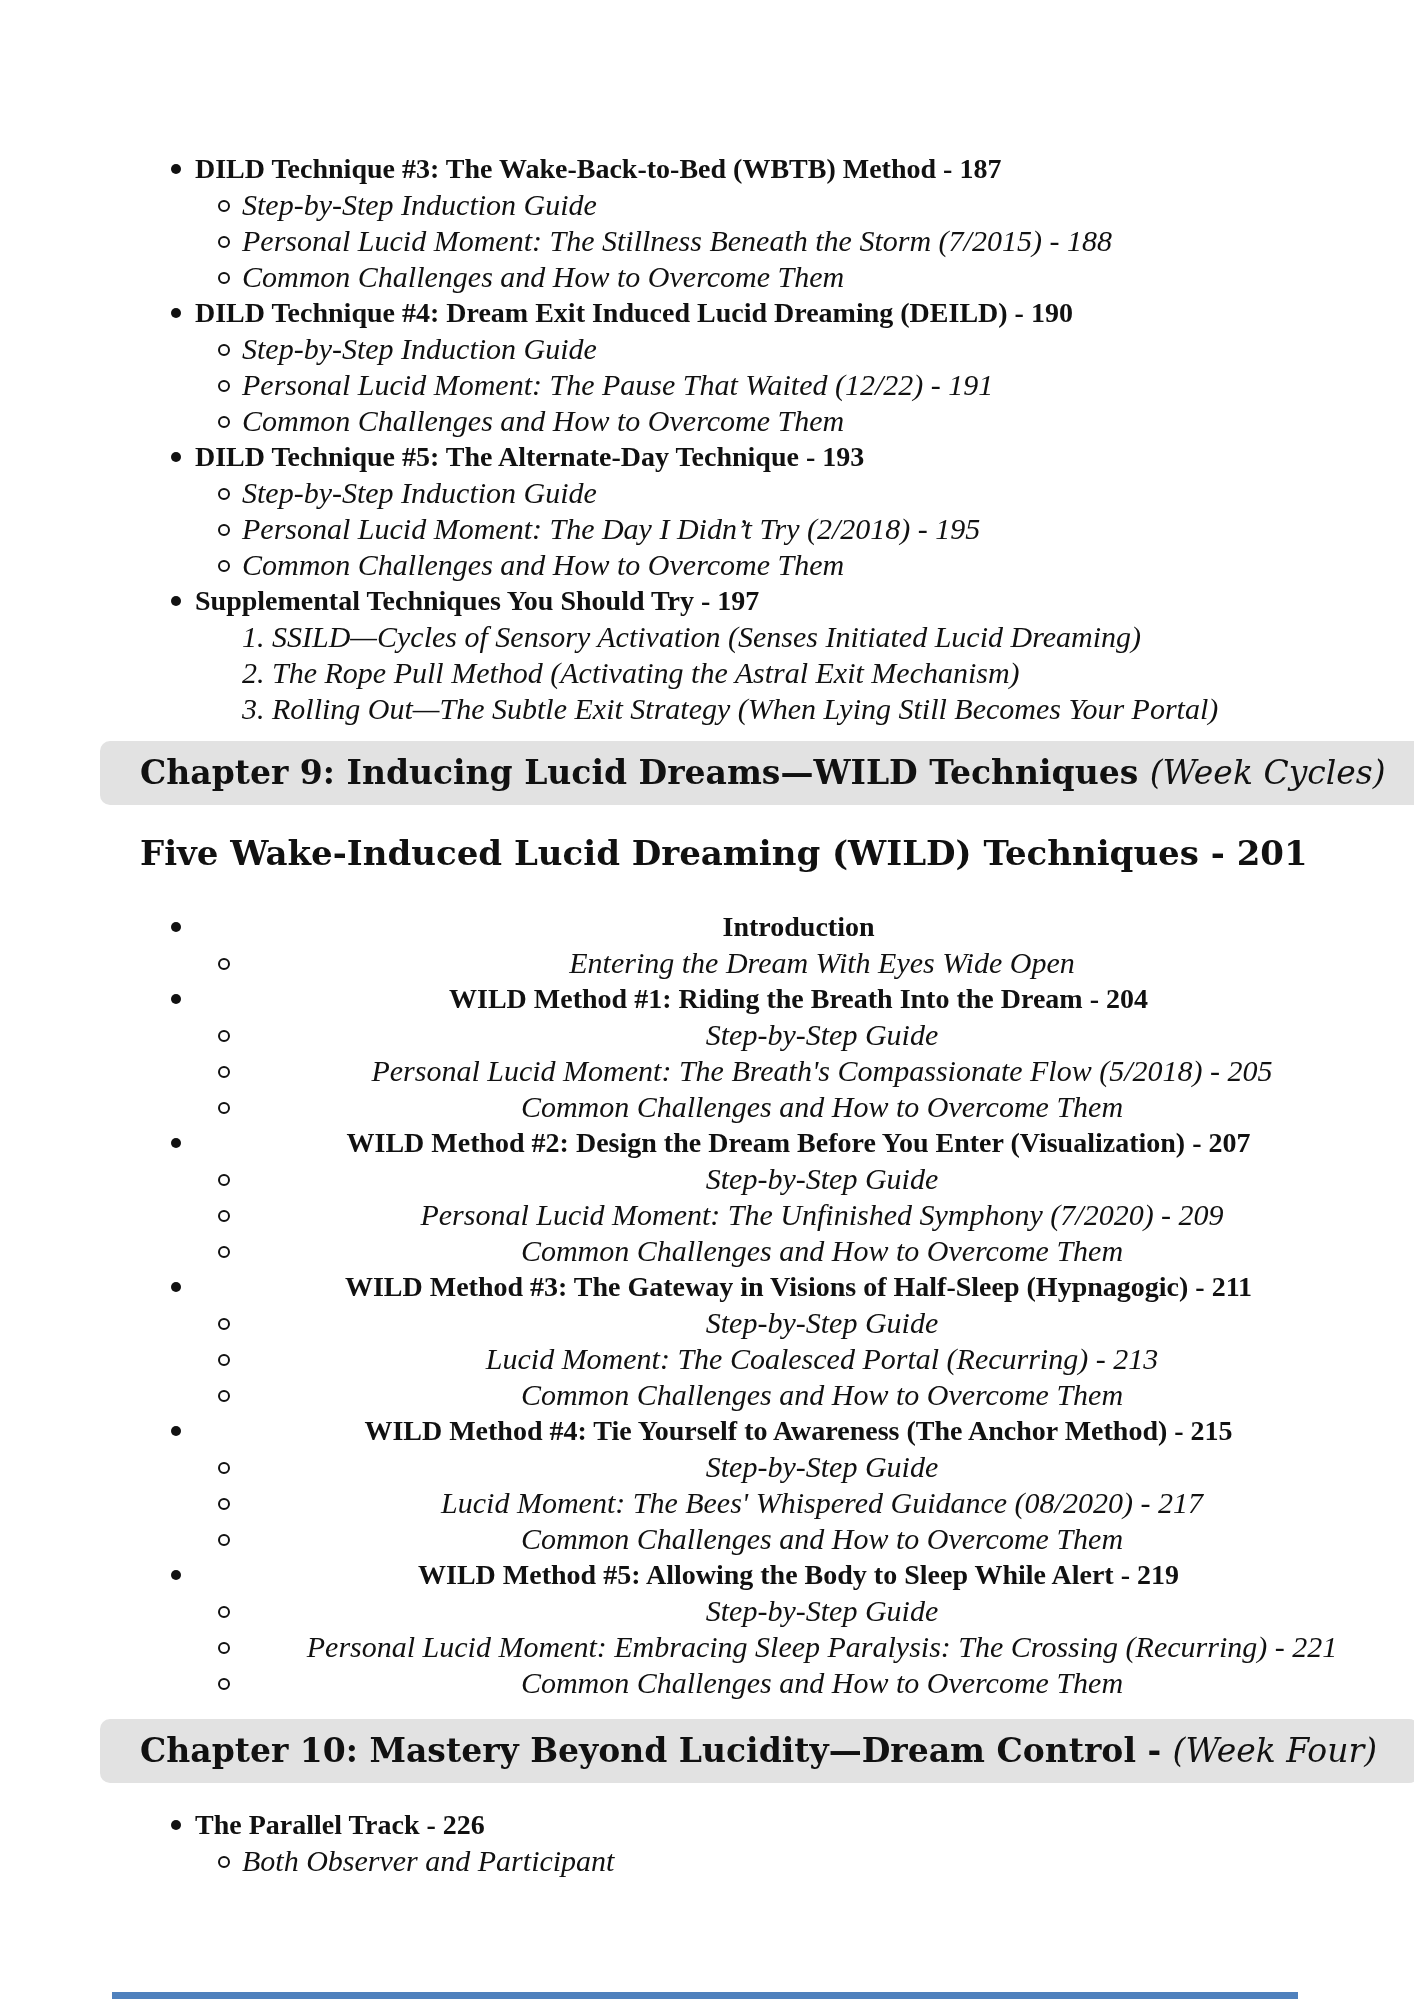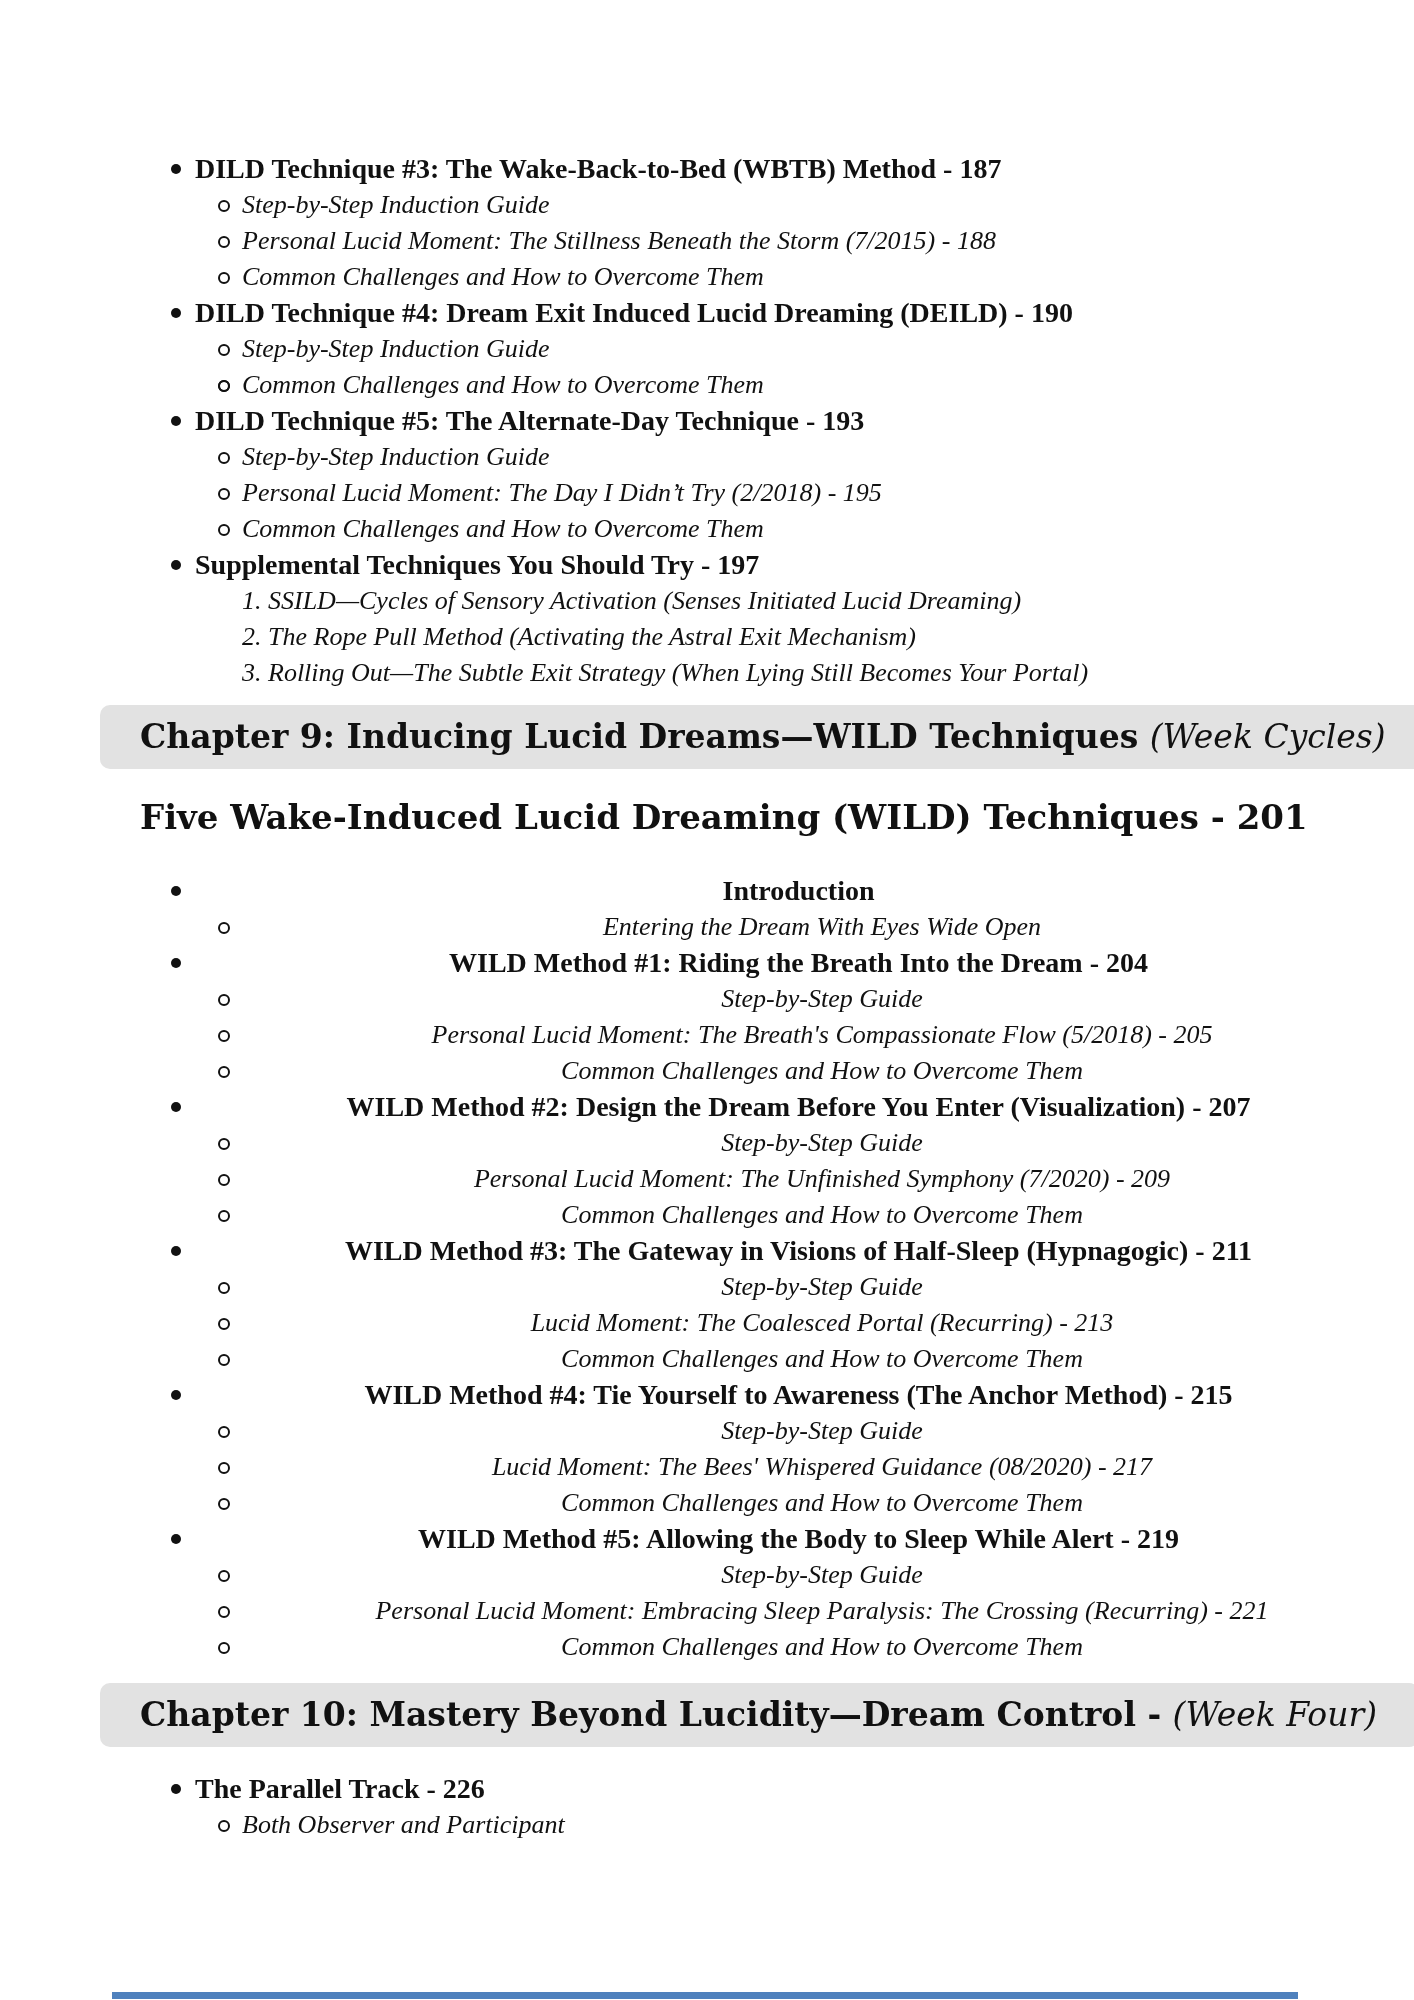--- a/index.html
+++ b/index.html
@@ -27,21 +27,21 @@
     white-space: nowrap;
     line-height: 36px;
   }
   .item-l1 {
     font-weight: 700;
     font-size: 28px;
     padding-left: 183px;
   }
   .item-l2 {
     font-style: italic;
-    font-size: 26px;
+    font-size: 30px;
     padding-left: 230px;
   }
   .marker-dot {
     position: absolute;
     left: 159px;
     top: 13px;
     width: 10px;
     height: 10px;
     background: #111111;
     border-radius: 50%;
@@ -96,21 +96,21 @@
 <body style="color: rgb(17, 17, 17);">
 
 <div id="content">
     <div class="toc-list">
       <div class="item item-l1"><span class="marker-dot"></span><span class="entry-label">DILD Technique #3: The Wake-Back-to-Bed (WBTB) Method - 187</span></div>
       <div class="item item-l2"><span class="marker-ring"></span><span class="subentry-label">Step-by-Step Induction Guide</span></div>
       <div class="item item-l2"><span class="marker-ring"></span><span class="subentry-label">Personal Lucid Moment: The Stillness Beneath the Storm (7/2015) - 188</span></div>
       <div class="item item-l2"><span class="marker-ring"></span><span class="subentry-label">Common Challenges and How to Overcome Them</span></div>
       <div class="item item-l1"><span class="marker-dot"></span><span class="entry-label">DILD Technique #4: Dream Exit Induced Lucid Dreaming (DEILD) - 190</span></div>
       <div class="item item-l2"><span class="marker-ring"></span><span class="subentry-label">Step-by-Step Induction Guide</span></div>
-      <div class="item item-l2"><span class="marker-ring"></span></div>
+      <div class="item item-l2"><span class="marker-ring"></span><span class="subentry-label">Personal Lucid Moment: The Pause That Waited (12/22) - 191</span></div>
       <div class="item item-l2"><span class="marker-ring"></span><span class="subentry-label">Common Challenges and How to Overcome Them</span></div>
       <div class="item item-l1"><span class="marker-dot"></span><span class="entry-label">DILD Technique #5: The Alternate-Day Technique - 193</span></div>
       <div class="item item-l2"><span class="marker-ring"></span><span class="subentry-label">Step-by-Step Induction Guide</span></div>
       <div class="item item-l2"><span class="marker-ring"></span><span class="subentry-label">Personal Lucid Moment: The Day I Didn’t Try (2/2018) - 195</span></div>
       <div class="item item-l2"><span class="marker-ring"></span><span class="subentry-label">Common Challenges and How to Overcome Them</span></div>
       <div class="item item-l1"><span class="marker-dot"></span><span class="entry-label">Supplemental Techniques You Should Try - 197</span></div>
       <div class="item item-l2"><span class="subentry-label">1. SSILD—Cycles of Sensory Activation (Senses Initiated Lucid Dreaming)</span></div>
       <div class="item item-l2"><span class="subentry-label">2. The Rope Pull Method (Activating the Astral Exit Mechanism)</span></div>
       <div class="item item-l2"><span class="subentry-label">3. Rolling Out—The Subtle Exit Strategy (When Lying Still Becomes Your Portal)</span></div>
     </div>

